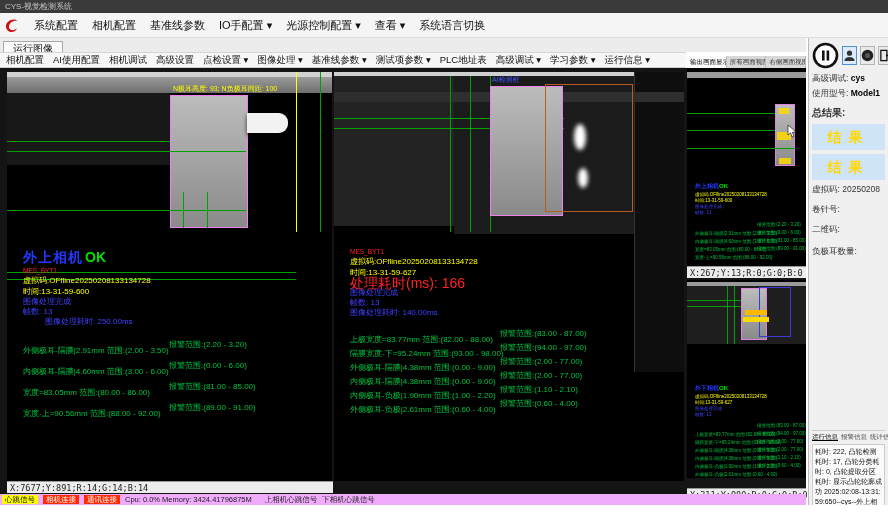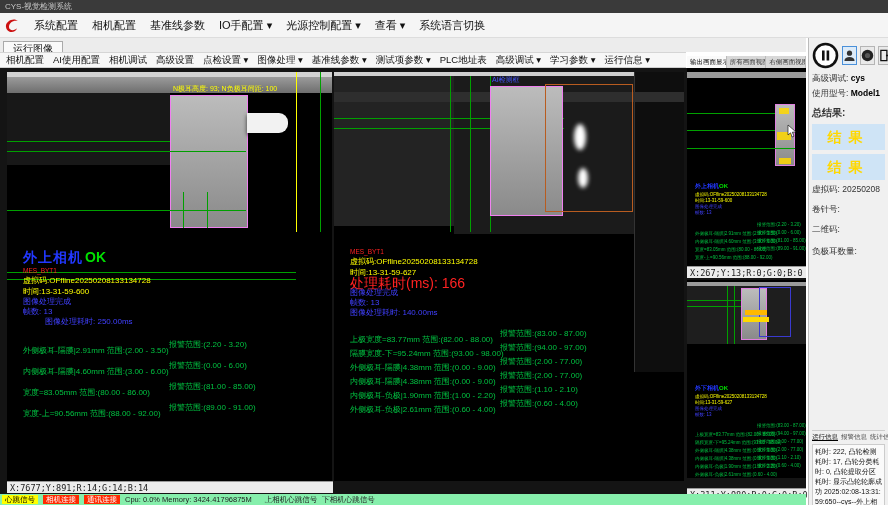--- a/index.html
+++ b/index.html
@@ -57,21 +57,21 @@
   .rl{font-size:8.5px;color:#333;margin-top:3px;white-space:nowrap;}
   .rv{font-weight:bold;color:#000;}
   .result{height:26px;background:#cfe4f6;color:#ffd800;font-weight:bold;font-size:14px;
           letter-spacing:7px;text-align:center;line-height:26px;margin:4px 0;}
   .logtabs{display:flex;gap:3px;border-top:1px solid #ccc;margin-top:4px;padding-top:2px;}
   .logtab{font-size:6.5px;color:#444;white-space:nowrap;}
   .logtab.act{color:#000;text-decoration:underline;}
   .logtext{font-size:7px;color:#111;line-height:10px;margin-top:2px;border:1px solid #ccc;background:#fafafa;
            padding:2px;height:86px;overflow:hidden;word-break:break-all;}
   
-  .statusbar{position:absolute;left:0;top:494px;width:806px;height:11px;background:#86efac;
+  .statusbar{position:absolute;left:0;top:494px;width:806px;height:11px;background:#f0abfc;
              display:flex;align-items:center;gap:5px;padding-left:2px;box-sizing:border-box;}
   .badge{font-size:7.5px;height:9px;line-height:9px;padding:0 3px;}
   .b-y{background:#ffff00;color:#000;}
   .b-r{background:#ff2a00;color:#fff;}
   .sb-t{font-size:7.5px;color:#222;white-space:nowrap;}
   .botstrip{position:absolute;left:0;top:505px;width:888px;height:17px;background:#fff;}
 </style>
 </head>
 <body>
 

